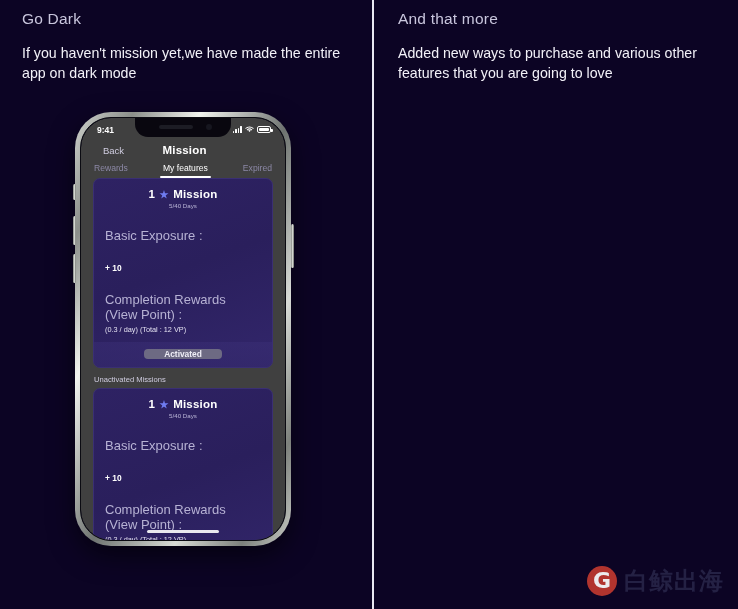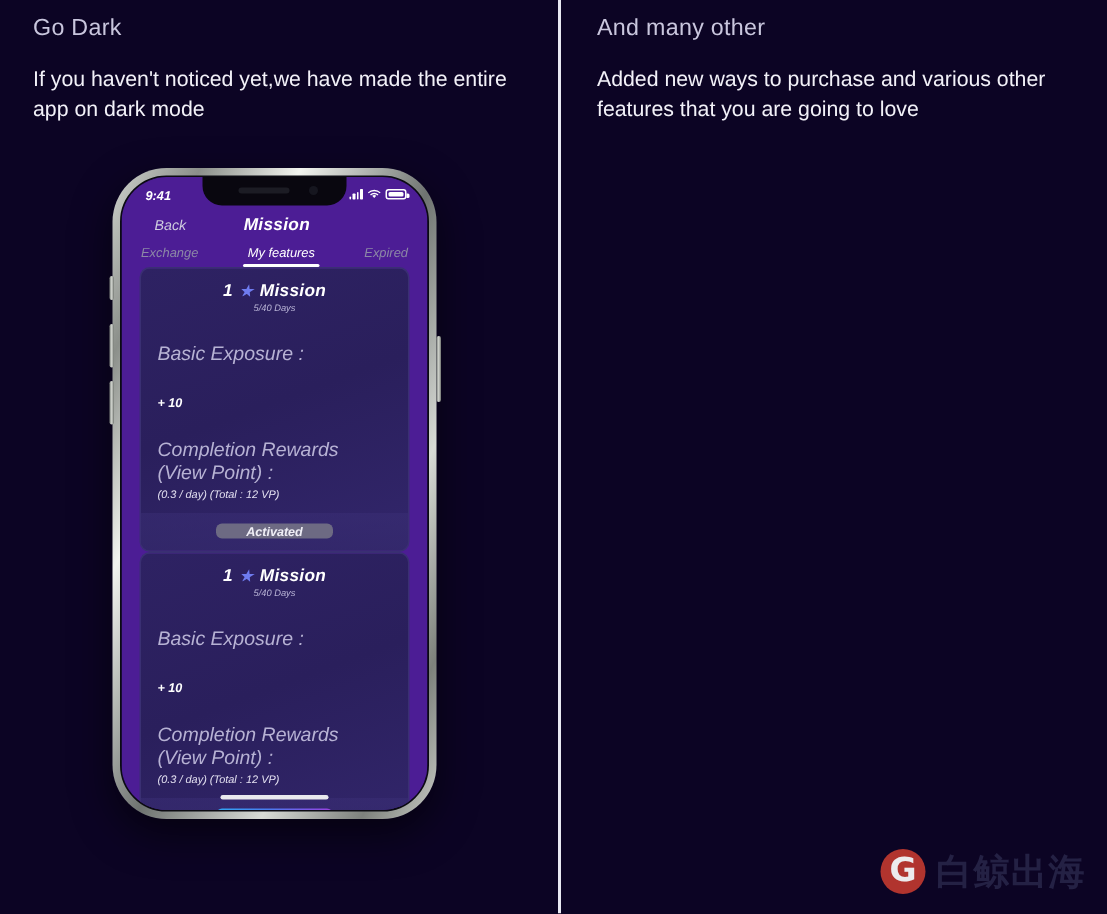--- a/index.html
+++ b/index.html
@@ -39,22 +39,22 @@
     padding:5px;
     box-shadow:0 10px 26px rgba(0,0,0,.55);
   }
   .phone-inner {
     position:relative; width:100%; height:100%;
     border-radius:31px; background:#050316;
     overflow:hidden;
     border:1.5px solid #0b0b12;
   }
   .screen {
-    position:absolute; inset:0; border-radius:10px;
-    background:#4c1d95; overflow:hidden;font-style:italic;
+    position:absolute; inset:0; border-radius:30px;
+    background:#404040; overflow:hidden;
   }
   .notch {
     position:absolute; top:0; left:50%; transform:translateX(-50%);
     width:96px; height:19px; background:#09070f;
     border-bottom-left-radius:13px; border-bottom-right-radius:13px; z-index:9;
   }
   .notch .speaker { position:absolute; top:7px; left:24px; width:34px; height:4px; border-radius:3px; background:#1c1c24; }
   .notch .cam { position:absolute; top:6px; right:19px; width:6px; height:6px; border-radius:50%; background:#16161f; }
   .sidebtn { position:absolute; background:linear-gradient(90deg,#7e837e,#d3d6d0,#6e726d); border-radius:2px; }
   .sb1 { left:-2.5px; top:72px;  width:3px; height:16px; }
@@ -144,21 +144,21 @@
              font-family:"DejaVu Sans", sans-serif; }
 </style>
 </head>
 <body>
 
 <div class="stage">
 
   <section class="panel panel-left">
     <div class="pad">
       <h2 class="title">Go Dark</h2>
-      <p class="subtitle">If you haven't noticed yet,we have made the entire app on dark mode</p>
+      <p class="subtitle">If you haven't mission yet,we have made the entire app on dark mode</p>
     </div>
 
     <div class="phone-wrap phone-left">
       <div class="phone">
         <span class="sidebtn sb1"></span>
         <span class="sidebtn sb2"></span>
         <span class="sidebtn sb3"></span>
         <span class="sidebtn sb4"></span>
         <div class="phone-inner">
           <div class="screen">
@@ -187,21 +187,21 @@
               </span>
             </div>
 
             <div class="lnav">
               <span class="back">Back</span>
               <span class="mtitle">Mission</span>
               <span class="spacer"></span>
             </div>
 
             <div class="ltabs">
-              <span class="ltab">Exchange</span>
+              <span class="ltab">Rewards</span>
               <span class="ltab active">My features</span>
               <span class="ltab">Expired</span>
             </div>
 
             <div class="mcard">
               <div class="mcard-body">
                 <div class="mcard-head">
                   <div class="ttl">
                     <span>1</span>
                     <span class="star">★</span>
@@ -212,20 +212,21 @@
                 <div class="lbl">Basic Exposure :</div>
                 <div class="val">+ 10</div>
                 <div class="lbl">Completion Rewards (View Point) :</div>
                 <div class="val2">(0.3 / day)  (Total : 12 VP)</div>
               </div>
               <div class="mcard-foot">
                 <span class="btn btn-muted">Activated</span>
               </div>
             </div>
 
+            <div class="lsection">Unactivated Missions</div>
             <div class="mcard">
               <div class="mcard-body">
                 <div class="mcard-head">
                   <div class="ttl">
                     <span>1</span>
                     <span class="star">★</span>
                     <span>Mission</span>
                   </div>
                   <div class="days">5/40 Days</div>
                 </div>
@@ -243,21 +244,21 @@
           </div>
         </div>
       </div>
     </div>
   </section>
 
   <div class="divider"></div>
 
   <section class="panel panel-right">
     <div class="pad">
-      <h2 class="title">And many other</h2>
+      <h2 class="title">And that more</h2>
       <p class="subtitle">Added new ways to purchase and various other features that you are going to love</p>
     </div>
 
   </section>
 
   <div class="watermark">
     <span class="wm-g">G</span>
     <span class="wm-text">白鲸出海</span>
   </div>
 

